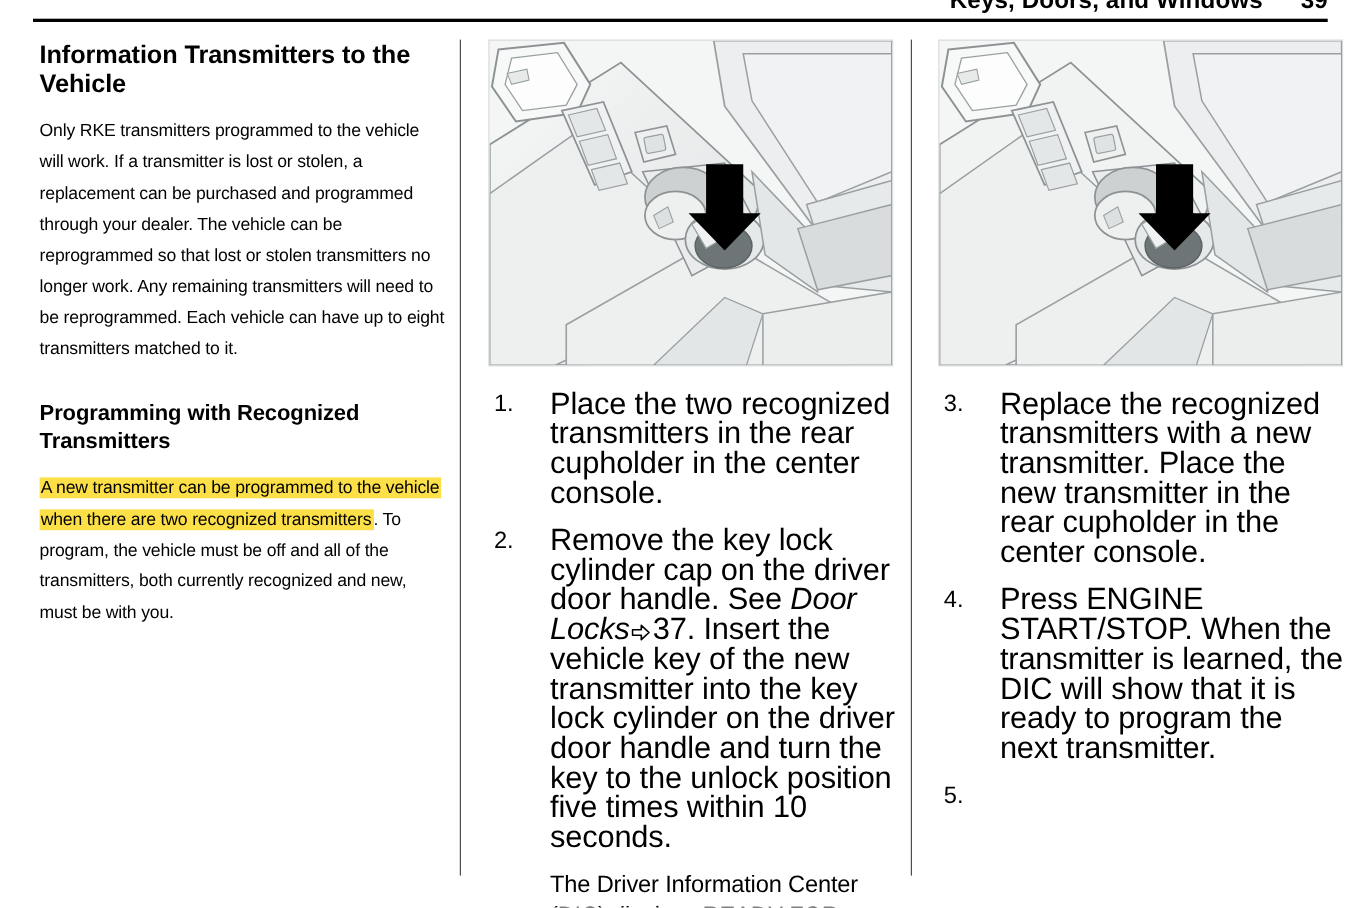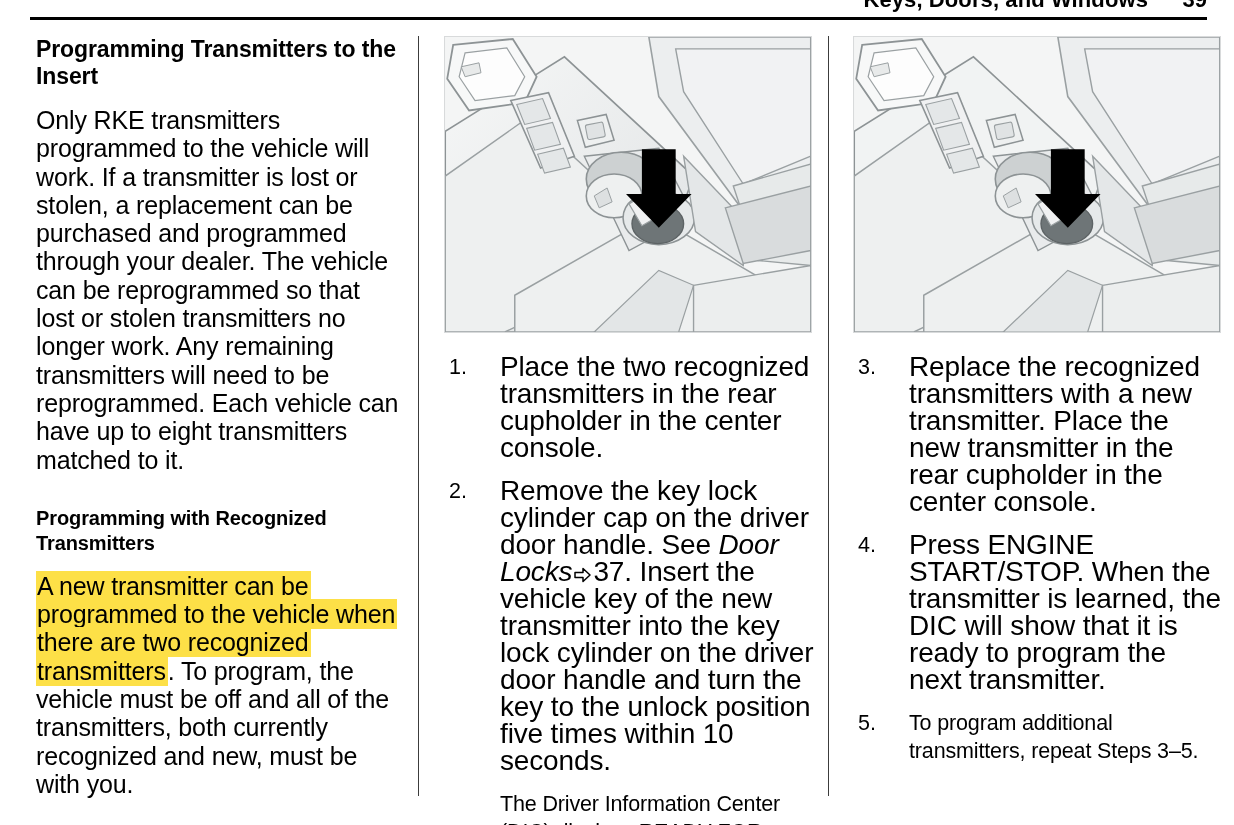--- a/index.html
+++ b/index.html
@@ -77,21 +77,21 @@
   }
   h2.sub-title {
     margin: 32px 0 10px 0;
     font-size: 20px;
     line-height: 25px;
     font-weight: bold;
     letter-spacing: -0.1px;
   }
   p.body {
     margin: 16px 0 12px 0;
-    font-size: 25px;
+    font-size: 16px;
     line-height: 28.3px;
     letter-spacing: -0.15px;
   }
 
   
   .hl {
     background: #fde047;
     box-decoration-break: clone;
     -webkit-box-decoration-break: clone;
     padding: 1px 2px 1px 1px;
@@ -166,21 +166,21 @@
 <div id="header">
   <div id="header-text">Keys, Doors, and Windows</div>
   <div id="header-page">39</div>
   <div id="header-rule"></div>
 </div>
 
 <div class="col-rule" id="rule-1"></div>
 <div class="col-rule" id="rule-2"></div>
 
 <div class="column" id="col-left">
-  <h1 class="section-title">Programming Transmitters to the Insert</h1>
+  <h1 class="section-title">Information Transmitters to the Vehicle</h1>
   <p class="body">Only RKE transmitters programmed to the vehicle will work. If a transmitter is lost or stolen, a replacement can be purchased and programmed through your dealer. The vehicle can be reprogrammed so that lost or stolen transmitters no longer work. Any remaining transmitters will need to be reprogrammed. Each vehicle can have up to eight transmitters matched to it.</p>
   <h2 class="sub-title">Programming with Recognized Transmitters</h2>
   <p class="body"><span class="hl">A new transmitter can be programmed to the vehicle when there are two recognized transmitters</span><span>. To program, the vehicle must be off and all of the transmitters, both currently recognized and new, must be with you.</span></p>
 </div>
 
 <div class="column" id="col-mid">
 
   <div class="figure">
     <svg viewBox="0 0 368 297" xmlns="http://www.w3.org/2000/svg">
       <defs>
@@ -297,14 +297,13 @@
     </li>
     <li>
       <span class="step-num">4.</span>
       <div class="step-body">Press ENGINE START/STOP. When the transmitter is learned, the DIC will show that it is ready to program the next transmitter.</div>
     </li>
     <li>
       <span class="step-num">5.</span>
     </li>
   </ol>
 
-  <p class="cont-para">To program additional transmitters, repeat Steps 3–5.</p>
 </div>
 
 </body></html>

